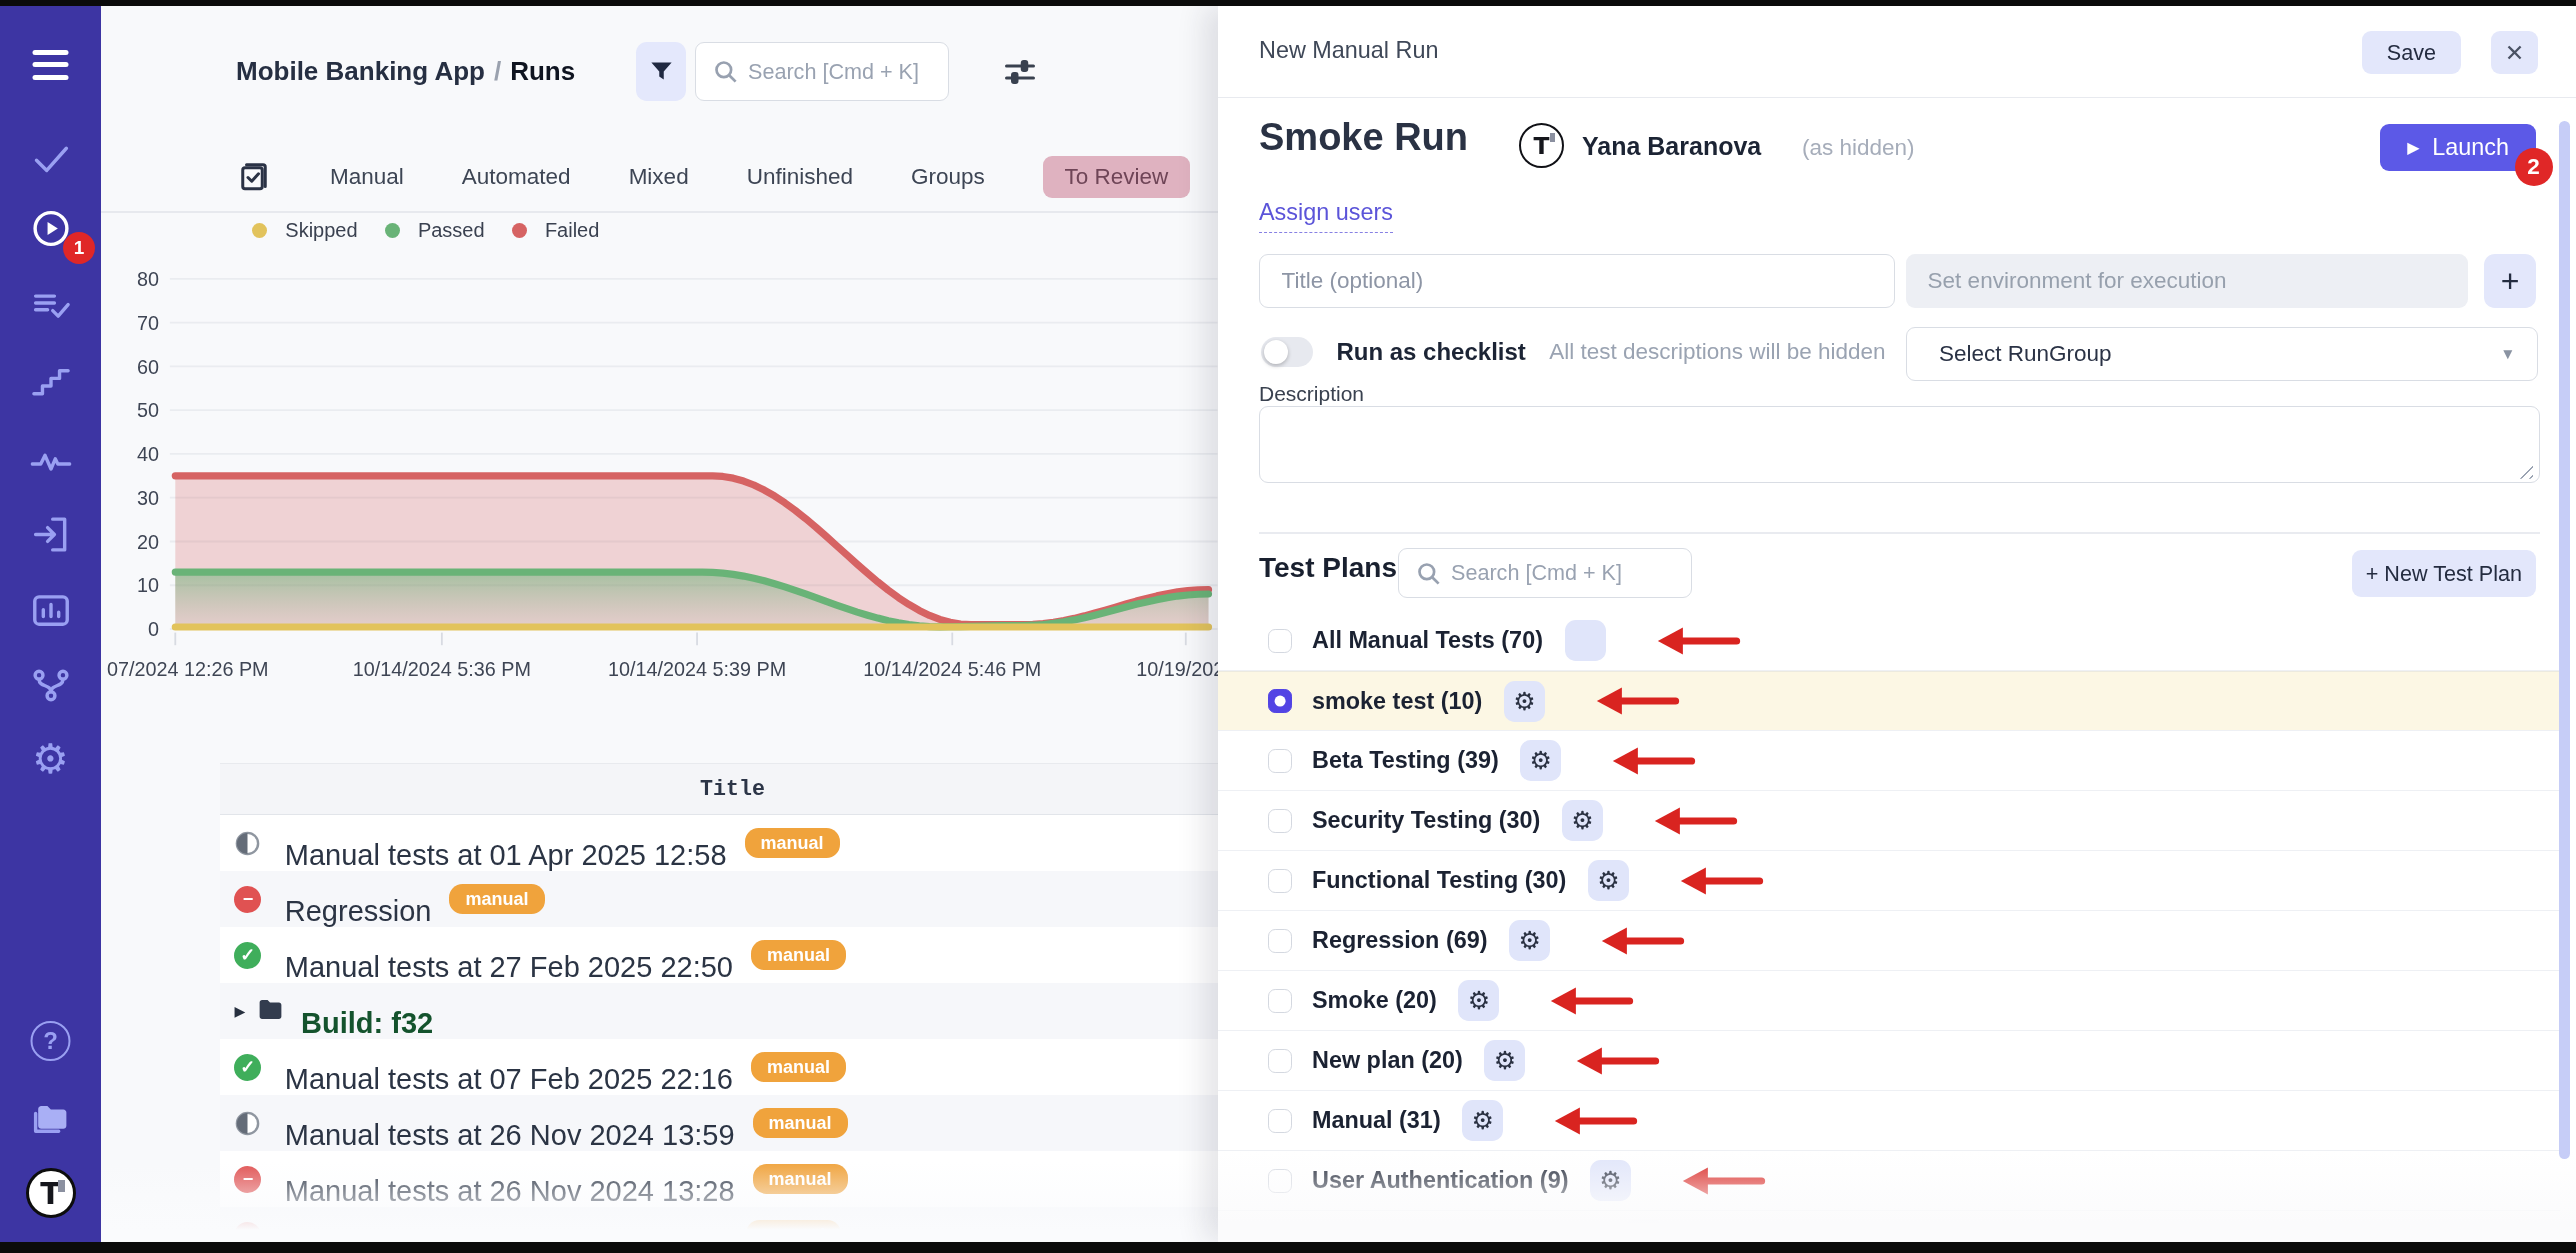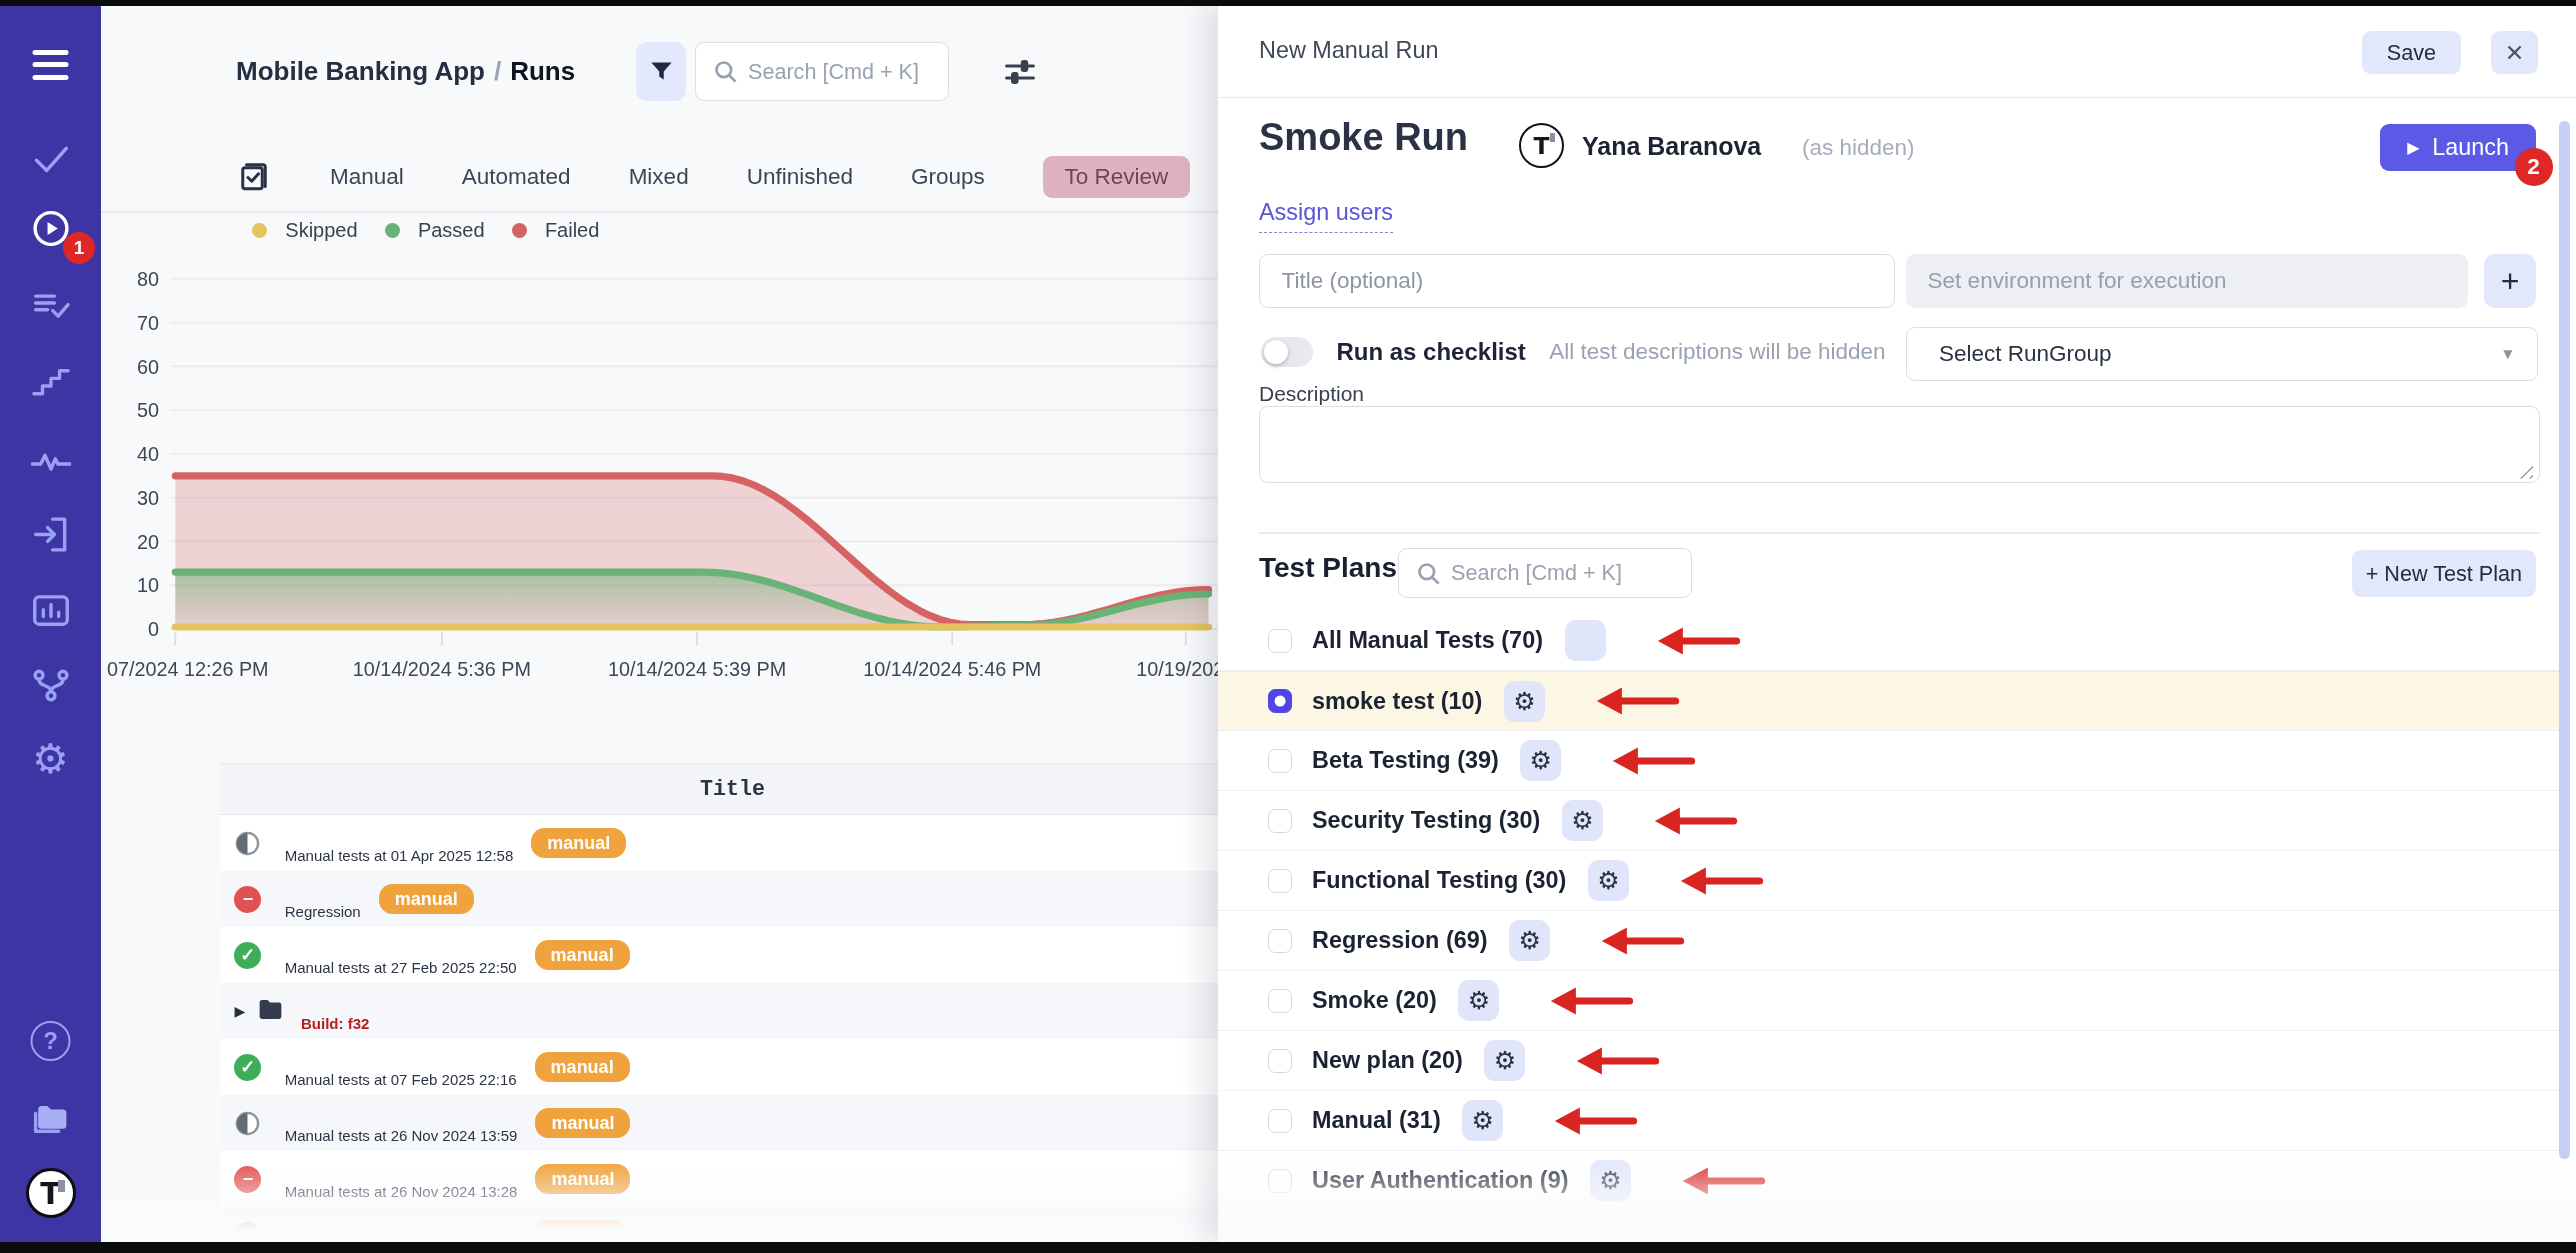--- a/index.html
+++ b/index.html
@@ -60,22 +60,22 @@
   .runs-head .hc1 { width:1025px; background:#f4f5f8; display:flex; align-items:center; justify-content:center; font-size:21.6px; font-weight:700; color:#2c3547; }
   .runs-head .hgap { width:10.8px; background:#fff; }
   .runs-head .hc2 { flex:1; background:#f4f5f8; }
   .run-row { display:flex; align-items:center; height:56px; padding-left:14.4px; background:#fff; }
   .run-row.alt { background:#f6f7fa; }
   .status { width:27px; height:27px; border-radius:50%; color:#fff; font-size:18px; font-weight:bold; display:flex; align-items:center; justify-content:center; flex:0 0 auto; }
   .status.passed { background:#3fae5b; }
   .status.failed { background:#e05252; }
   .status.in_progress { background:transparent; }
   .status svg { width:27px; height:27px; }
-  .rtitle { margin-left:23.4px; font-size:15px; color:#2b3444; font-weight:500; white-space:nowrap;margin-top:24px; }
-  .folder-row .rtitle { font-weight:700; color:#b91c1c; margin-left:16px; }
+  .rtitle { margin-left:23.4px; font-size:29px; color:#2b3444; font-weight:500; white-space:nowrap;margin-top:24px; }
+  .folder-row .rtitle { font-weight:700; color:#14532d; margin-left:16px; }
   .caret { font-size:21.6px; color:#27303f; margin-right:10.8px; }
   .folder-ic svg { width:29px; height:29px; fill:#333c4e; }
   .rbadge { margin-left:18px; background:#f0a33c; color:#fff; font-size:18px; font-weight:600; border-radius:13.5px; padding:4.5px 16px; white-space:nowrap; }
   .main-fade { position:absolute; left:0; bottom:0; width:100%; height:81px; background:linear-gradient(to bottom, rgba(250,251,253,0), #fafbfd 85%); z-index:5; pointer-events:none; }
 
   
   .panel { position:absolute; left:1218px; top:6.3px; width:1358px; height:1236px; background:#fff; box-shadow:-14.4px 0 27px rgba(30,34,60,0.12); z-index:10; }
   .p-header { position:absolute; left:0; top:0; width:100%; height:92px; border-bottom:1.8px solid #e8eaef; }
   .p-title { position:absolute; left:41px; top:31px; font-size:23.4px; color:#3f4858; }
   .pill-btn { position:absolute; background:#e3e7fb; border:none; border-radius:9px; font-size:21.6px; color:#242c40; cursor:pointer; font-family:"Liberation Sans",sans-serif; }

